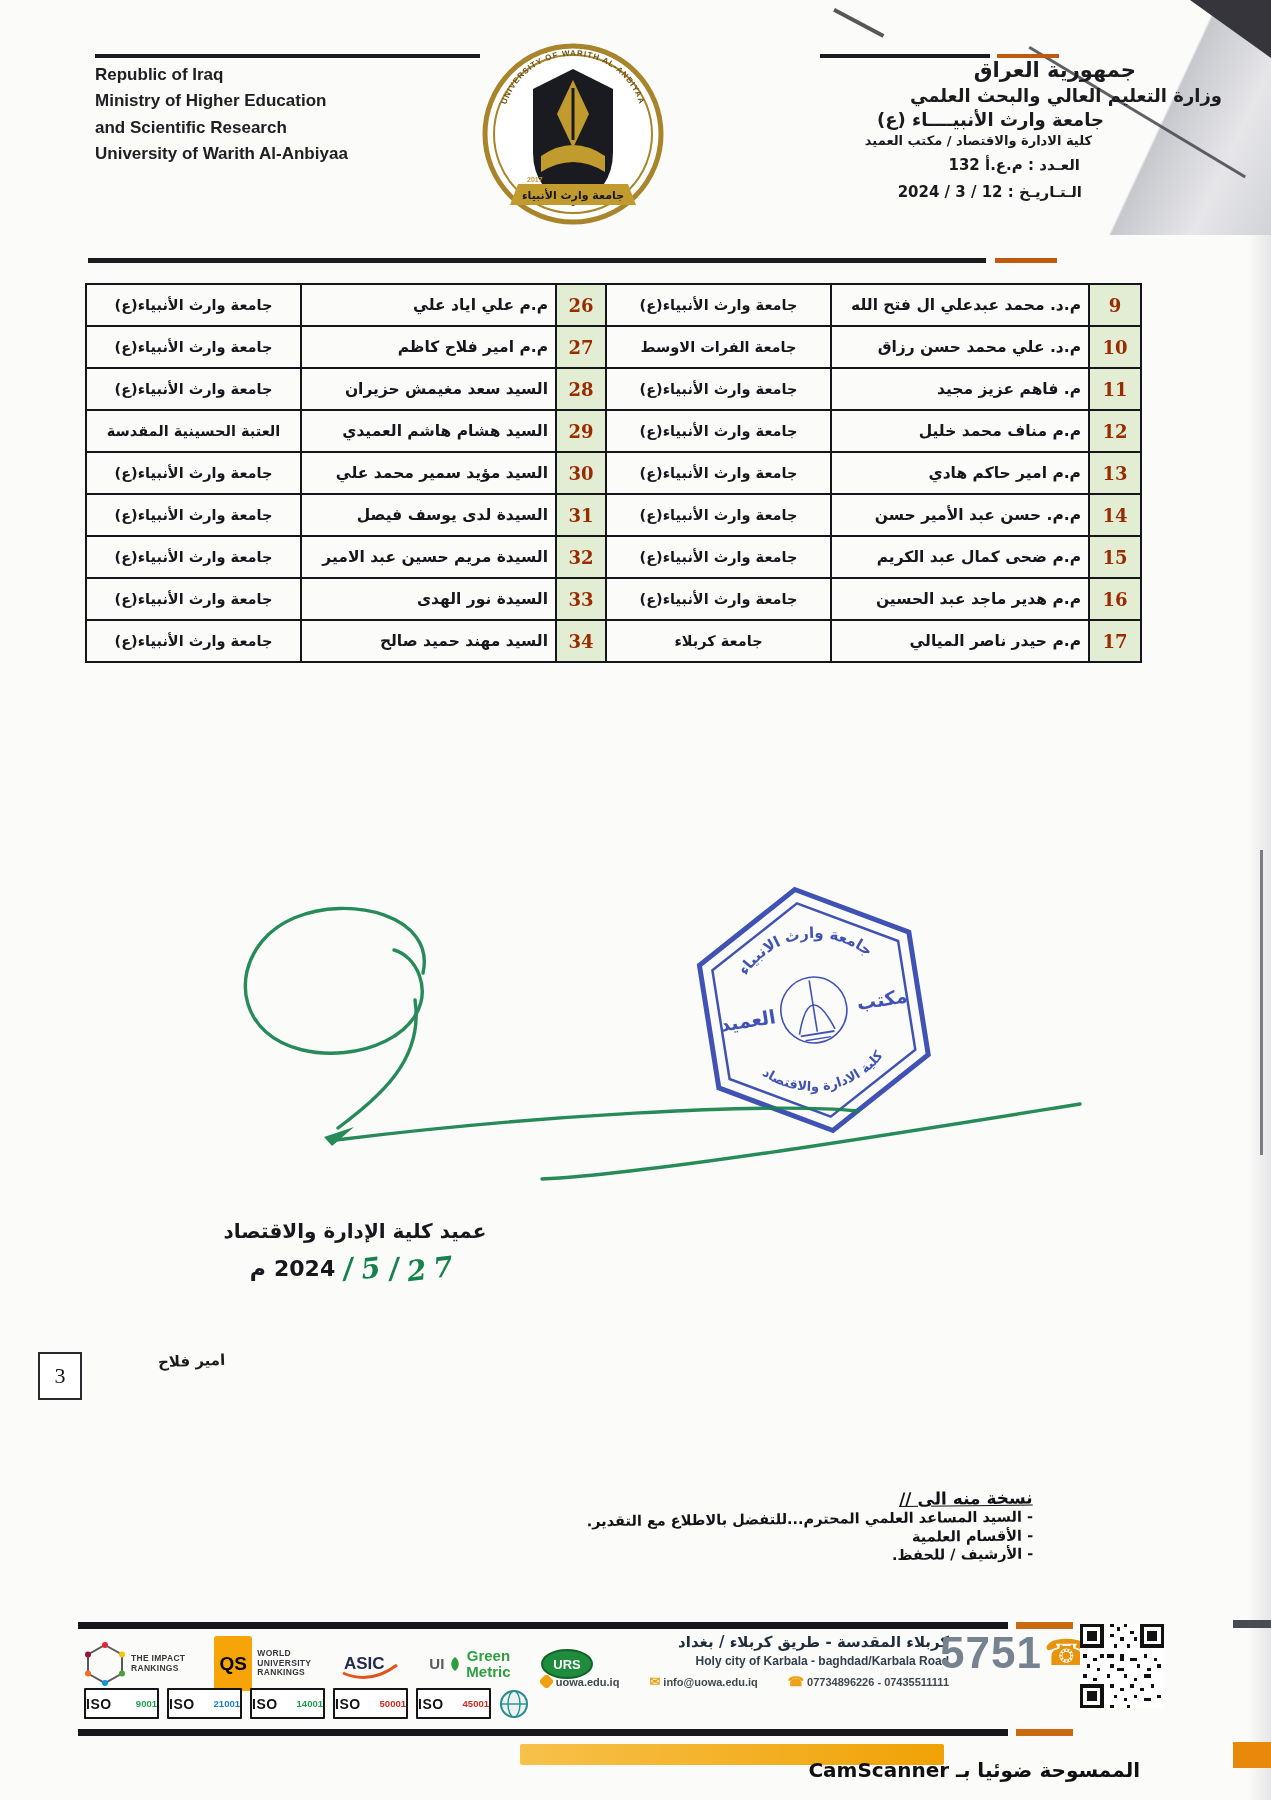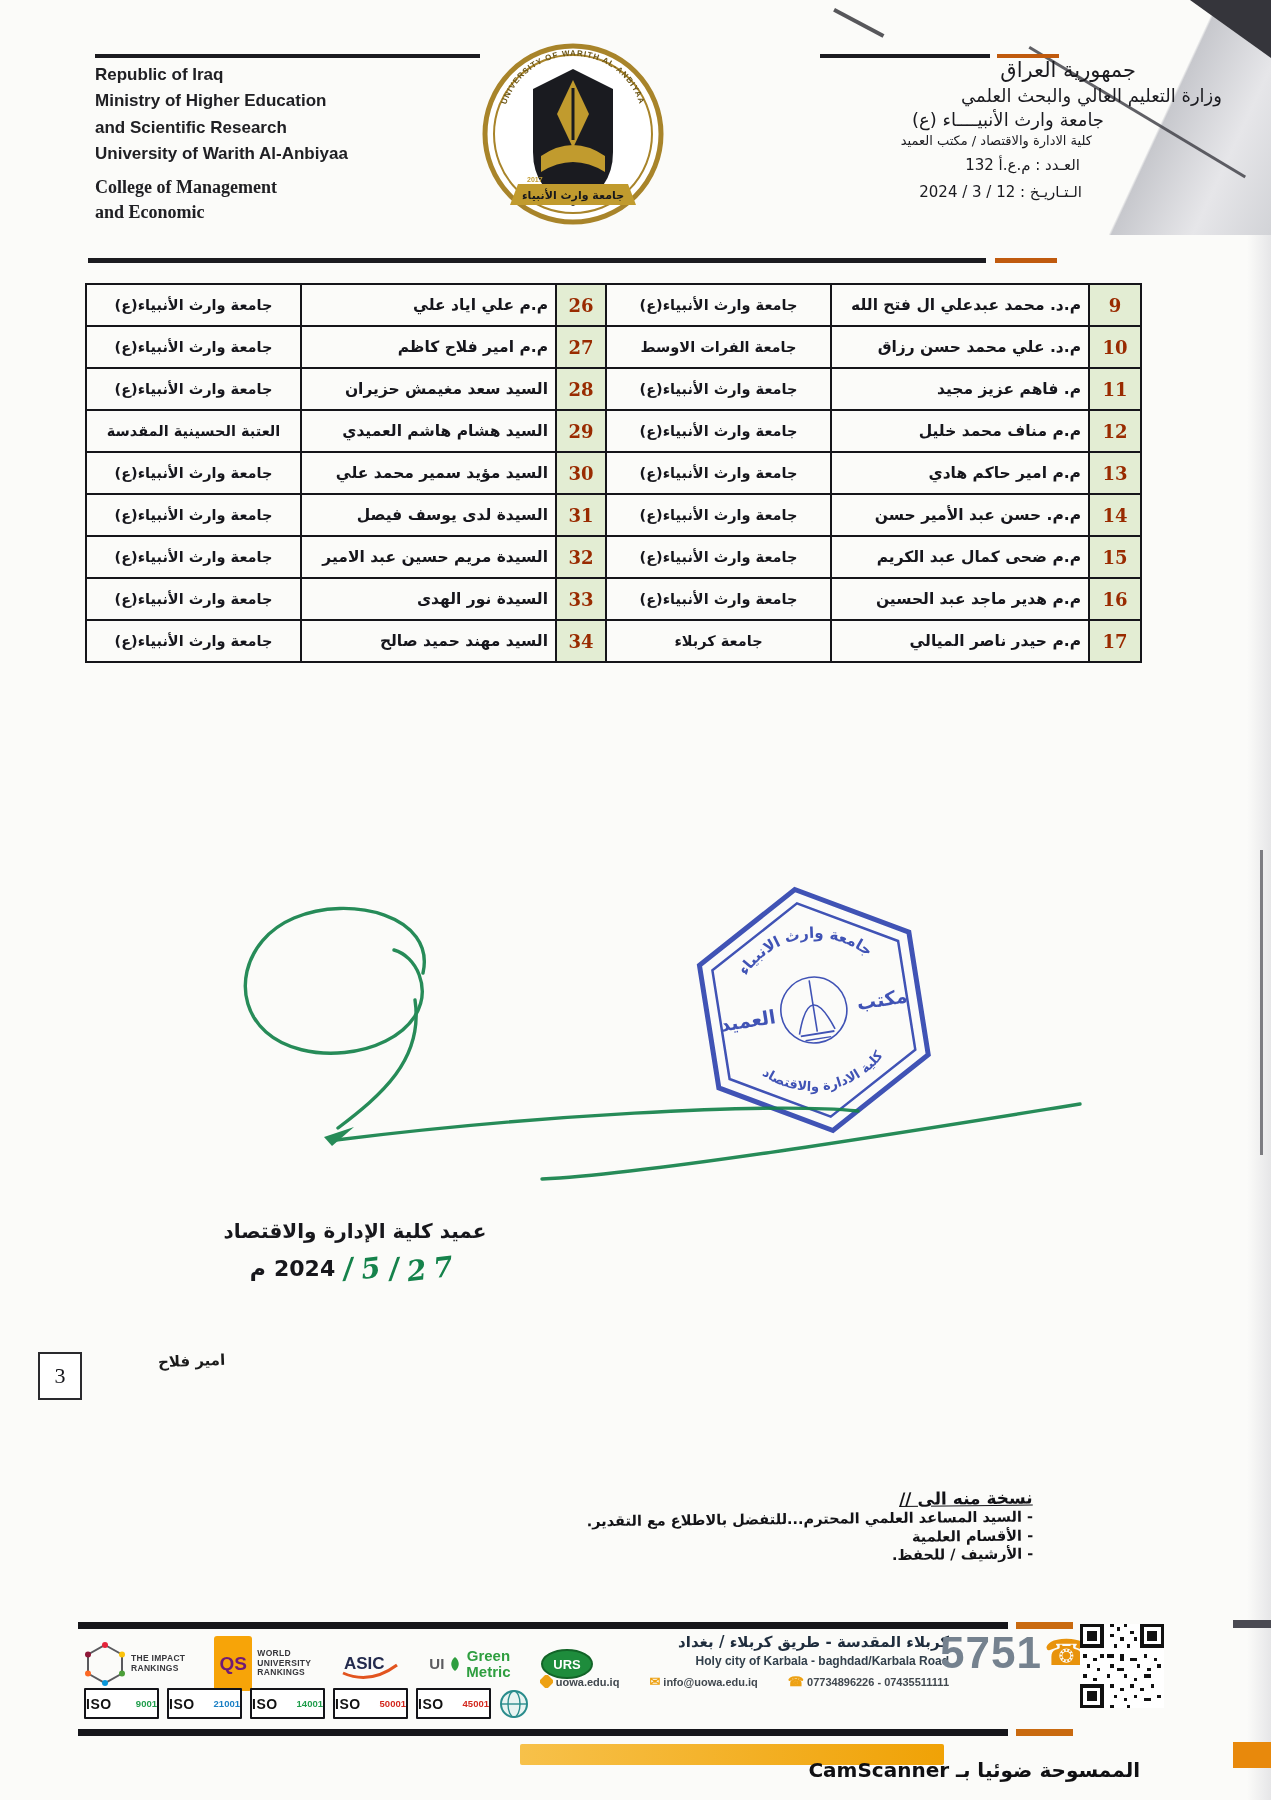--- a/index.html
+++ b/index.html
@@ -11,21 +11,21 @@
   
   .rule{background:#1b1b20;height:4px;}
   .rule-orange{background:#c05a0e;height:4px;}
 
   
   .en-block{left:95px;top:62px;font-size:17px;font-weight:bold;color:#202024;line-height:1.55;}
   .en-college{margin-top:8px;font-family:"Liberation Serif",serif;font-size:18px;line-height:1.35;}
 
   
   .ar-block{right:49px;top:58px;text-align:right;color:#1a1a1f;}
-  .ar-block>div{font-weight:normal;}
+  .ar-block>div{font-weight:bold;}
   .ar-l1{font-size:21px;margin-right:86px;}
   .ar-l2{font-size:18px;margin-top:3px;}
   .ar-l3{font-size:18px;margin-top:3px;margin-right:118px;}
   .ar-l4{font-size:13px;margin-top:3px;margin-right:130px;}
   .ar-l5{font-size:15px;margin-top:8px;margin-right:142px;}
   .ar-l6{font-size:15px;margin-top:9px;margin-right:140px;}
 
   
   .roster{border-collapse:collapse;table-layout:fixed;width:1055px;direction:rtl;}
   .roster td{border:2px solid #15151a;height:40px;padding:0 7px;font-family:"DejaVu Sans",sans-serif;
@@ -52,21 +52,21 @@
   .pagebox{left:38px;top:1352px;width:40px;height:44px;border:2px solid #2a2a2e;background:#fff;
            display:flex;align-items:center;justify-content:center;font-size:22px;font-family:"Liberation Serif",serif;}
   .hand-note{left:158px;top:1352px;font-size:15px;font-weight:bold;transform:rotate(-2deg);color:#1a1a1a;}
 
   
   .frule{background:#16161b;height:7px;}
   .frule-orange{background:#c96a10;height:7px;}
   .logos-row{left:84px;top:1636px;display:flex;align-items:center;gap:29px;}
   .logo-item{display:flex;align-items:center;gap:5px;}
   .tinytxt{font-size:8.5px;font-weight:bold;color:#37373c;line-height:1.15;letter-spacing:.3px;}
-  .qs-box{width:38px;height:55px;background:#f7a408;color:#701a75;font-weight:bold;font-size:19px;
+  .qs-box{width:38px;height:55px;background:#f7a408;color:#000000;font-weight:bold;font-size:19px;
           display:flex;align-items:center;justify-content:center;border-radius:3px;}
   .gm-ui{font-size:15px;font-weight:bold;color:#5c5c60;}
   .gm-txt{font-size:15px;font-weight:bold;color:#2e9e3f;line-height:1.05;text-align:center;}
   .iso-row{left:84px;top:1688px;display:flex;align-items:center;gap:8px;}
   .iso{width:71px;height:27px;border:2.5px solid #131318;border-radius:1px;background:#fff;
        display:flex;align-items:center;justify-content:space-between;gap:9px;}
   .iso-word{font-size:14px;font-weight:bold;color:#111;letter-spacing:.5px;}
   .iso-num{font-size:9.5px;font-weight:bold;}
   .contact{right:322px;top:1633px;text-align:right;}
   .contact-ar{font-size:15px;font-weight:bold;color:#1f2d3d;}
@@ -113,24 +113,20 @@
 
   <div class="abs rule" style="left:95px;top:54px;width:385px;"></div>
   <div class="abs rule" style="left:820px;top:54px;width:170px;"></div>
   <div class="abs rule-orange" style="left:997px;top:54px;width:62px;"></div>
 
   <div class="abs en-block">
     <div>Republic of Iraq</div>
     <div>Ministry of Higher Education</div>
     <div>and Scientific Research</div>
     <div>University of Warith Al-Anbiyaa</div>
-    <div class="en-college">
-      <div>College of Management</div>
-      <div>and Economic</div>
-    </div>
   </div>
 
   <div class="abs" style="left:478px;top:34px;">
     <svg width="190" height="200" viewBox="0 0 190 200">
       <circle cx="95" cy="100" r="90" fill="#ffffff"></circle>
       <circle cx="95" cy="100" r="88" fill="none" stroke="#a8842a" stroke-width="5"></circle>
       <circle cx="95" cy="100" r="79" fill="none" stroke="#a8842a" stroke-width="2"></circle>
       <path id="logoArc" d="M 28,112 A 70,70 0 1 1 162,112" fill="none" stroke="none"></path>
       <text font-family="&quot;Liberation Sans&quot;,sans-serif" font-size="8" font-weight="bold" fill="#6b5516" letter-spacing="1">
         <textPath href="#logoArc" startOffset="50%" text-anchor="middle">UNIVERSITY OF WARITH AL-ANBIYAA</textPath>

